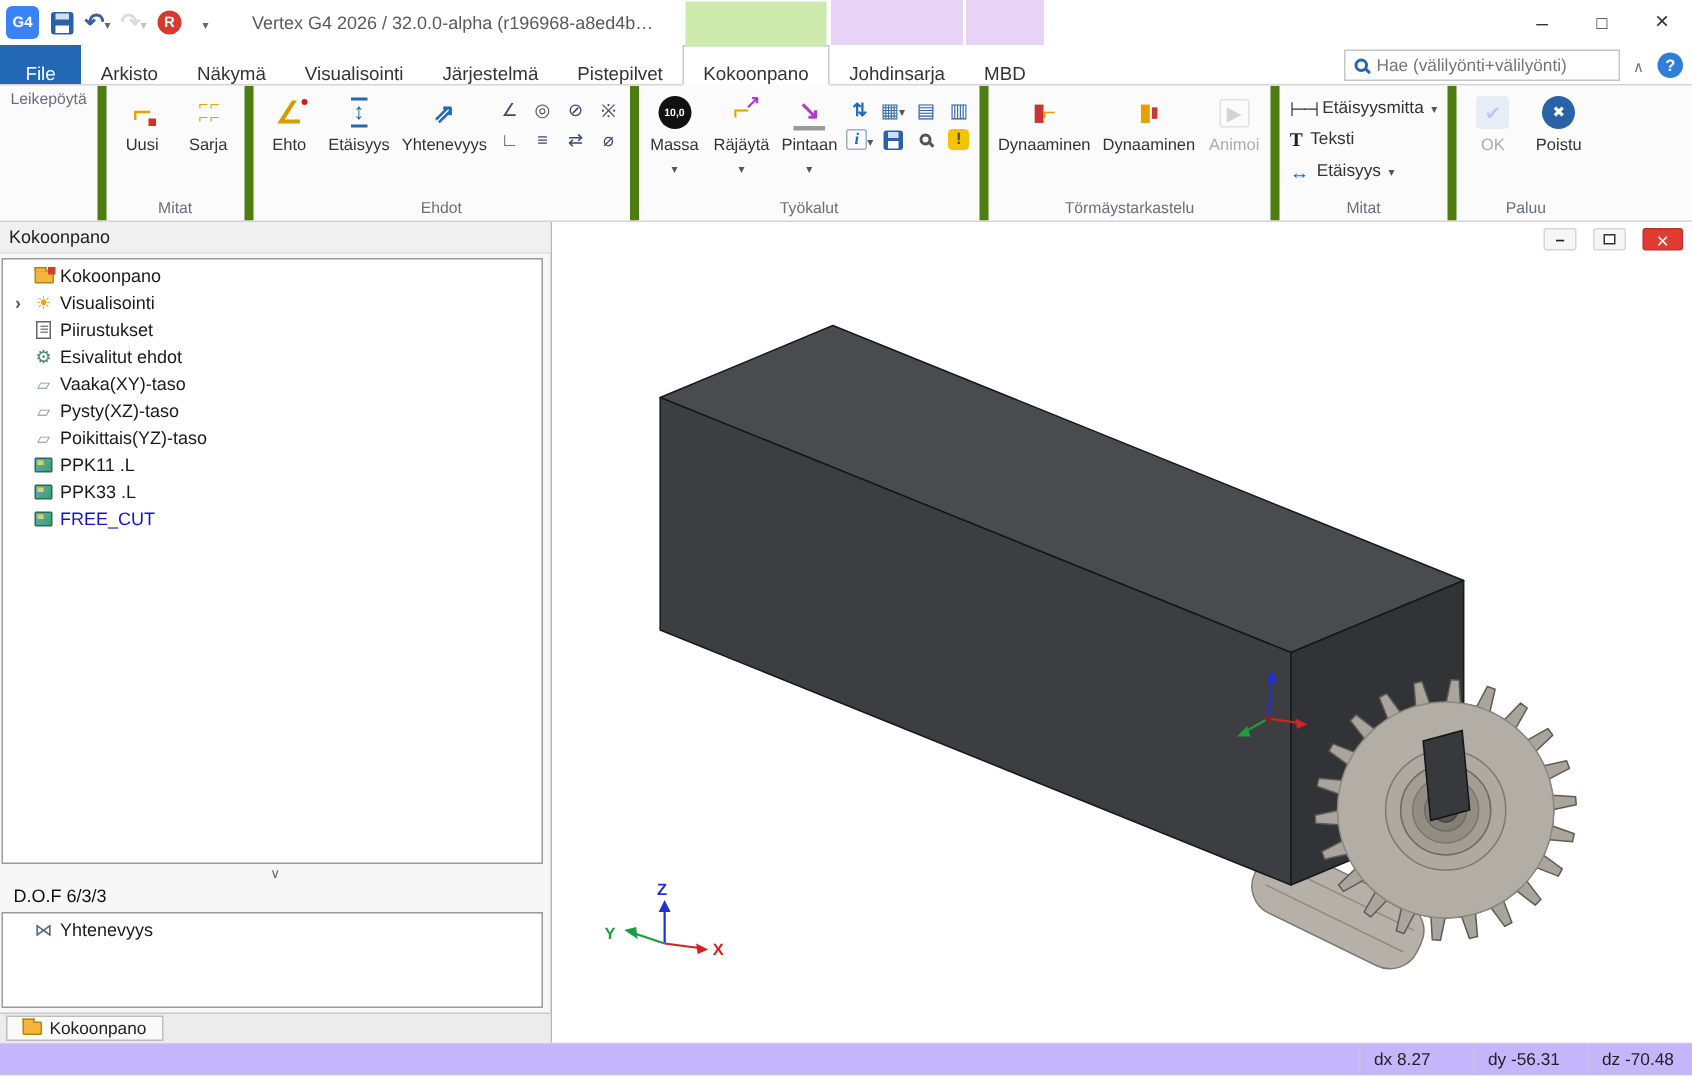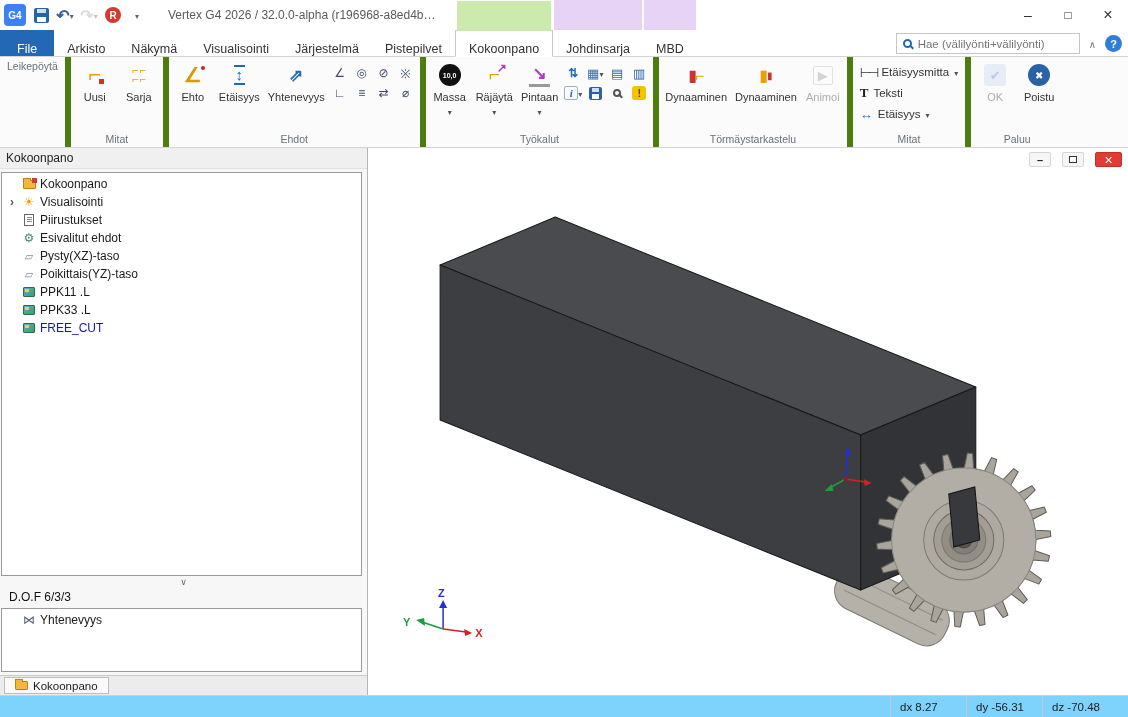--- a/index.html
+++ b/index.html
@@ -151,23 +151,23 @@
   .scene{position:absolute;left:0;top:0;width:100%;height:100%}
   .mdi{position:absolute;top:4px;right:6px;display:flex;gap:11px;align-items:center;z-index:5}
   .mdi-btn{width:22px;height:15px;display:flex;align-items:center;justify-content:center;font-size:11px;color:#222;background:#f6f6f6;border:1px solid #d6d6d6;border-radius:2px}
   .mdi-min::before{content:"–";font-weight:bold}
   .ic-restore{width:8px;height:7px;border:1px solid #333;background:#fff;position:relative}
   .ic-restore::before{content:'';position:absolute;left:2px;top:-4px;width:8px;height:7px;border:1px solid #333;background:#fff;z-index:-1}
   .mdi-close{background:#e13b34;border-color:#c52f29;color:#fff;width:27px}
   .mdi-close::before{content:"×";font-size:14px}
 
   
-  .statusbar{height:22px;background:#7dd3fc;border-top:1px solid #d0d0d0;display:flex;align-items:center;justify-content:flex-end}
+  .statusbar{height:22px;background:#c4b5fd;border-top:1px solid #d0d0d0;display:flex;align-items:center;justify-content:flex-end}
   .scell{width:76px;border-left:1px solid #c8c8c8;font-size:11.5px;color:#222;padding-left:9px;height:100%;display:flex;align-items:center;white-space:nowrap}
-  .scell:last-child{width:86px}
+  .scell:last-child{width:70px}
 </style>
 </head>
 <body>
 
 <div class="titlebar">
   <div class="qbar">
     <span class="logo">G4</span>
     <span class="qbtn">
         <span class="ic-save"></span>
       </span>
@@ -439,20 +439,25 @@
           <span class="tlabel">Piirustukset</span>
         </div>
       <div class="trow">
           <span class="tw"></span>
           <span class="ti ic-gear"></span>
           <span class="tlabel">Esivalitut ehdot</span>
         </div>
       <div class="trow">
           <span class="tw"></span>
           <span class="ti ic-plane"></span>
+          <span class="tlabel">Vaaka(XY)-taso</span>
+        </div>
+      <div class="trow">
+          <span class="tw"></span>
+          <span class="ti ic-plane"></span>
           <span class="tlabel">Pysty(XZ)-taso</span>
         </div>
       <div class="trow">
           <span class="tw"></span>
           <span class="ti ic-plane"></span>
           <span class="tlabel">Poikittais(YZ)-taso</span>
         </div>
       <div class="trow">
           <span class="tw"></span>
           <span class="ti">

